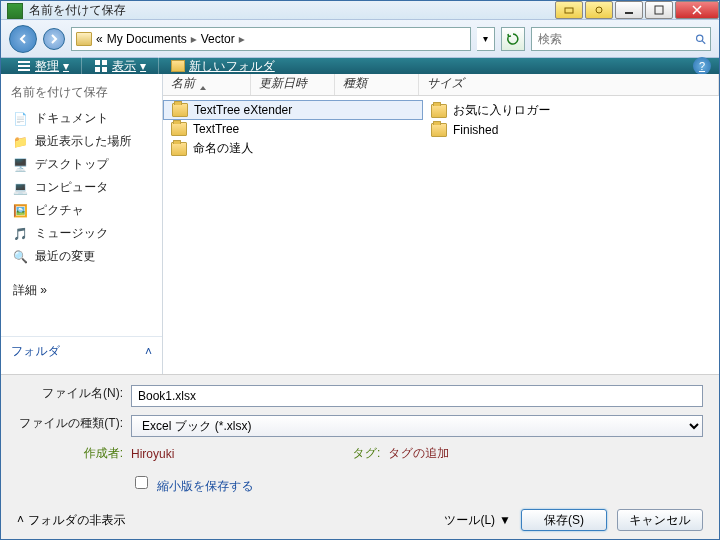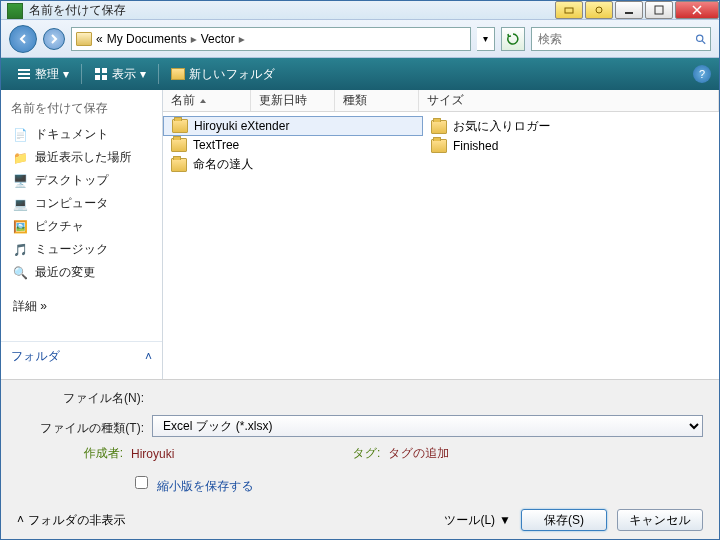--- a/index.html
+++ b/index.html
@@ -22,50 +22,50 @@
   .breadcrumb { flex:1; height:24px; background:#fff; border:1px solid #8aa; display:flex; align-items:center; font-size:12px; padding:0 4px; gap:4px;}
   .breadcrumb .folder-ico{width:16px;height:14px;background:linear-gradient(#fff0c0,#e0c060);border:1px solid #c0a040;border-radius:1px;}
   .breadcrumb .sep{color:#666;}
   .bcdrop{width:18px;height:24px;border:1px solid #8aa;border-left:none;background:#fff;display:flex;align-items:center;justify-content:center;font-size:10px;cursor:pointer;}
   .refresh{width:24px;height:24px;border:1px solid #8aa;background:linear-gradient(#fff,#e0f0e0);display:flex;align-items:center;justify-content:center;cursor:pointer;}
   .refresh svg{width:14px;height:14px;fill:#1a7a1a;}
   .search{width:180px;height:24px;border:1px solid #8aa;background:#fff;display:flex;align-items:center;padding:0 4px;}
   .search input{border:none;outline:none;flex:1;font-size:12px;color:#888;}
   .search svg{width:14px;height:14px;fill:#4a7ac0;}
 
-  .toolbar{height:32px;background:linear-gradient(#2a8090,#1a5e70);display:flex;align-items:center;padding:0 8px;color:#fff;font-size:12px;}
+  .toolbar{height:16px;background:linear-gradient(#2a8090,#1a5e70);display:flex;align-items:center;padding:0 8px;color:#fff;font-size:12px;text-decoration:underline;}
   .toolbtn{display:flex;align-items:center;gap:4px;padding:2px 8px;cursor:pointer;border-radius:2px;}
   .toolbtn svg{width:14px;height:14px;fill:#fff;}
   .tool-sep{width:1px;height:20px;background:rgba(255,255,255,0.3);margin:0 4px;}
   .toolbar .spacer{flex:1;}
   .helpbtn{width:18px;height:18px;border-radius:50%;background:radial-gradient(#6ab0e0,#2a70b0);display:flex;align-items:center;justify-content:center;font-size:11px;cursor:pointer;}
 
   .body{flex:1;display:flex;background:#fff;min-height:0;}
   .sidebar{width:162px;border-right:1px solid #d0d8e0;display:flex;flex-direction:column;padding:8px 0;font-size:12px;overflow:hidden;}
   .side-head{color:#666;padding:2px 10px 6px;}
   .favlink{display:flex;align-items:center;gap:6px;padding:3px 12px;color:#1a4ea0;cursor:pointer;}
   .favlink .ico{width:16px;height:16px;display:flex;align-items:center;justify-content:center;}
   .favlink .label{color:#222;}
   .side-sep{height:10px;}
   .details{padding:4px 12px;color:#222;cursor:pointer;}
   .folder-toggle{margin-top:auto;padding:6px 10px;border-top:1px solid #e0e8f0;color:#1a4ea0;display:flex;align-items:center;justify-content:space-between;cursor:pointer;}
 
   .filearea{flex:1;display:flex;flex-direction:column;}
   .colhead{height:22px;border-bottom:1px solid #d8d8d8;display:flex;font-size:12px;color:#333;background:#fafafa;}
-  .colhead .col{padding:3px 8px;border-right:1px solid #e0e0e0;display:flex;align-items:center;gap:4px;}
+  .colhead .col{padding:3px 8px;border-right:1px solid #e0e0e0;display:flex;align-items:flex-end;gap:4px;font-style:italic;}
   .colhead .col.sortable svg{width:8px;height:8px;fill:#666;}
   .filelist{flex:1;display:flex;padding:4px 0;overflow:auto;}
   .filecol{width:260px;}
   .fileitem{display:flex;align-items:center;gap:6px;padding:2px 8px;font-size:12px;cursor:pointer;}
   .fileitem.sel{border:1px solid #7da2ce;background:#e8f0fb;}
   .folder-icon{width:16px;height:14px;background:linear-gradient(#ffe090,#e8c050);border:1px solid #c0a040;border-radius:1px;position:relative;}
   .folder-icon::before{content:'';position:absolute;top:-3px;left:1px;width:6px;height:3px;background:#e8c050;border:1px solid #c0a040;border-bottom:none;border-radius:1px 1px 0 0;}
 
   .bottom{background:#f0f0f0;border-top:1px solid #d0d0d0;padding:10px 16px 8px;display:flex;flex-direction:column;gap:8px;font-size:12px;}
-  .formrow{display:flex;align-items:flex-end;gap:8px;margin-left:21px;}
+  .formrow{display:flex;align-items:flex-start;gap:8px;}
   .formrow .lbl{width:106px;text-align:right;color:#222;}
   .formrow input[type=text], .formrow select{flex:1;height:22px;border:1px solid #8a9ab0;padding:0 6px;font-size:12px;background:#fff;}
   .formrow select{background:linear-gradient(#fff,#eef0f5);}
   .metarow{display:flex;align-items:center;gap:8px;padding-left:46px;}
   .metarow .mlbl{color:#4d7c0f;width:60px;text-align:right;}
   .metarow .mval{color:#7f1d1d;cursor:pointer;}
   .metarow .gap{width:160px;}
   .chkrow{display:flex;align-items:center;gap:6px;padding-left:114px;}
   .chkrow label{color:#1a4ea0;cursor:pointer;margin-top:8px;}
   .btnrow{display:flex;align-items:center;gap:10px;padding-top:6px;}
@@ -224,21 +224,21 @@
             </svg>
           </div>
         <div class="col" style="width:84px">更新日時</div>
         <div class="col" style="width:84px">種類</div>
         <div class="col" style="flex:1">サイズ</div>
       </div>
       <div class="filelist">
         <div class="filecol">
           <div class="fileitem sel">
               <span class="folder-icon"></span>
-              <span>Hiroyuki eXtender</span>
+              <span>TextTree eXtender</span>
             </div>
           <div class="fileitem">
               <span class="folder-icon"></span>
               <span>TextTree</span>
             </div>
           <div class="fileitem">
               <span class="folder-icon"></span>
               <span>命名の達人</span>
             </div>
         </div>
@@ -252,20 +252,21 @@
               <span>Finished</span>
             </div>
         </div>
       </div>
     </div>
   </div>
 
   <div class="bottom">
     <div class="formrow">
       <span class="lbl">ファイル名(N):</span>
+      <input type="text" value="Book1.xlsx" style="">
     </div>
     <div class="formrow">
       <span class="lbl">ファイルの種類(T):</span>
       <select><option>Excel ブック (*.xlsx)</option></select>
     </div>
     <div class="metarow">
       <span class="mlbl">作成者:</span>
       <span class="mval">Hiroyuki</span>
       <span class="gap"></span>
       <span class="mlbl" style="width:30px">タグ:</span>

